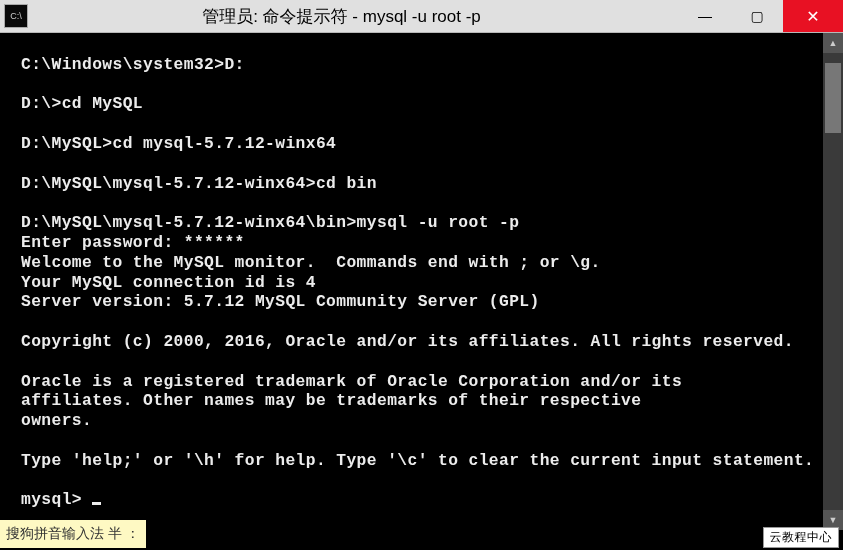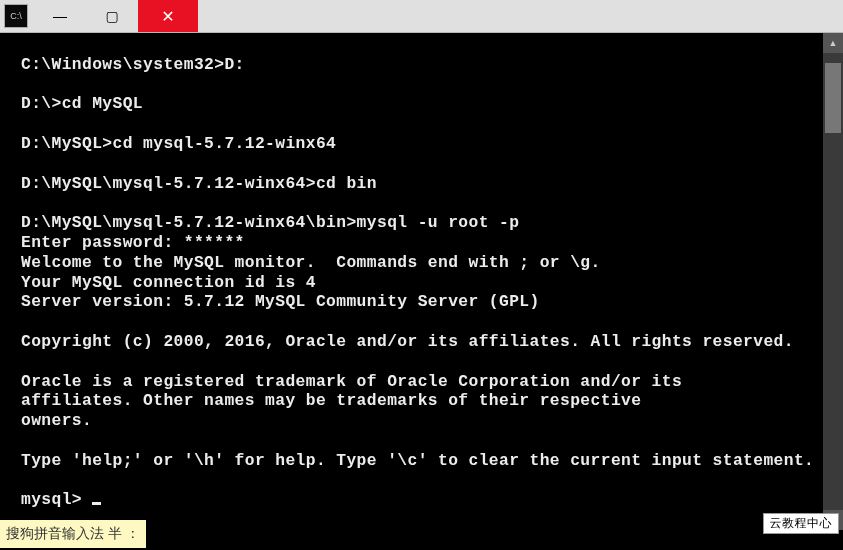--- a/index.html
+++ b/index.html
@@ -91,21 +91,21 @@
     height: 28px;
     background: #fef9c3;
     color: #333;
     font-size: 14px;
     padding: 0 6px;
     display: flex; align-items: center;
     font-family: "Microsoft YaHei", sans-serif;
   }
   .footer-text {
     position: absolute;
-    bottom: 16px; right: 4px;
+    bottom: 2px; right: 4px;
     font-size: 11px;
     color: #888;
     font-family: Arial, sans-serif;
     letter-spacing: 0.5px;
     display: flex; align-items: center; gap: 6px;
   }
   .footer-badge {
     background: #fff;
     color: #000;
     padding: 1px 6px;
@@ -118,20 +118,21 @@
     background: #ececec;
     vertical-align: -1px;
   }
   .blank { height: 19.8px; }
 </style>
 </head>
 <body>
 
 <div class="titlebar">
   <div class="app-icon">C:\</div>
+  <div class="title">管理员: 命令提示符 - mysql  -u root -p</div>
   <div class="caption-btns">
     <div class="cap-btn">—</div>
     <div class="cap-btn">▢</div>
     <div class="cap-btn close">✕</div>
   </div>
 </div>
 
 <div class="terminal-wrap">
   <div class="terminal" id="term"><div class="blank"></div><div>C:\Windows\system32&gt;D:</div><div class="blank"></div><div>D:\&gt;cd MySQL</div><div class="blank"></div><div>D:\MySQL&gt;cd mysql-5.7.12-winx64</div><div class="blank"></div><div>D:\MySQL\mysql-5.7.12-winx64&gt;cd bin</div><div class="blank"></div><div>D:\MySQL\mysql-5.7.12-winx64\bin&gt;mysql -u root -p</div><div>Enter password: ******</div><div>Welcome to the MySQL monitor.  Commands end with ; or \g.</div><div>Your MySQL connection id is 4</div><div>Server version: 5.7.12 MySQL Community Server (GPL)</div><div class="blank"></div><div>Copyright (c) 2000, 2016, Oracle and/or its affiliates. All rights reserved.</div><div class="blank"></div><div>Oracle is a registered trademark of Oracle Corporation and/or its</div><div>affiliates. Other names may be trademarks of their respective</div><div>owners.</div><div class="blank"></div><div>Type 'help;' or '\h' for help. Type '\c' to clear the current input statement.</div><div class="blank"></div><div>mysql&gt; <span class="cursor"></span></div></div>
   <div class="scrollbar">

